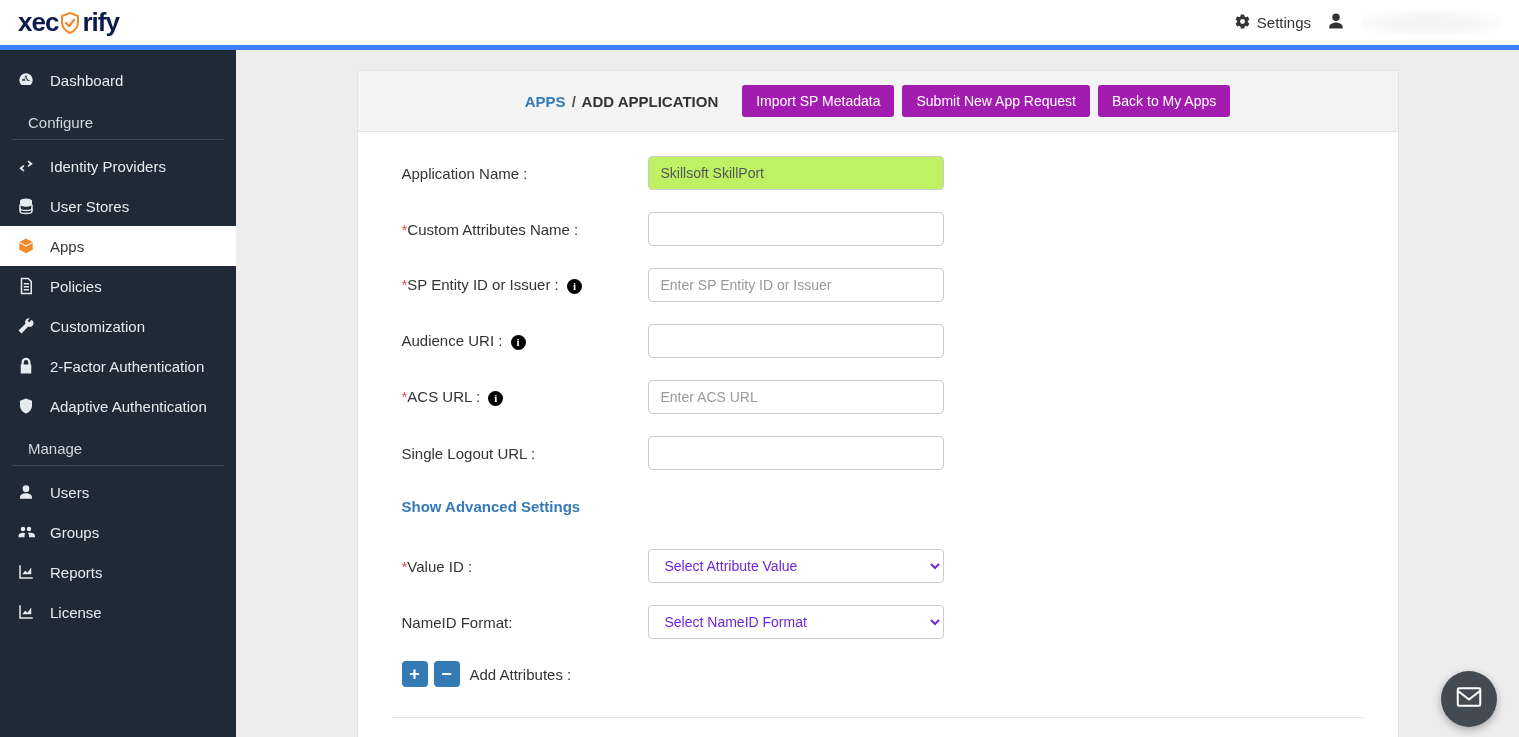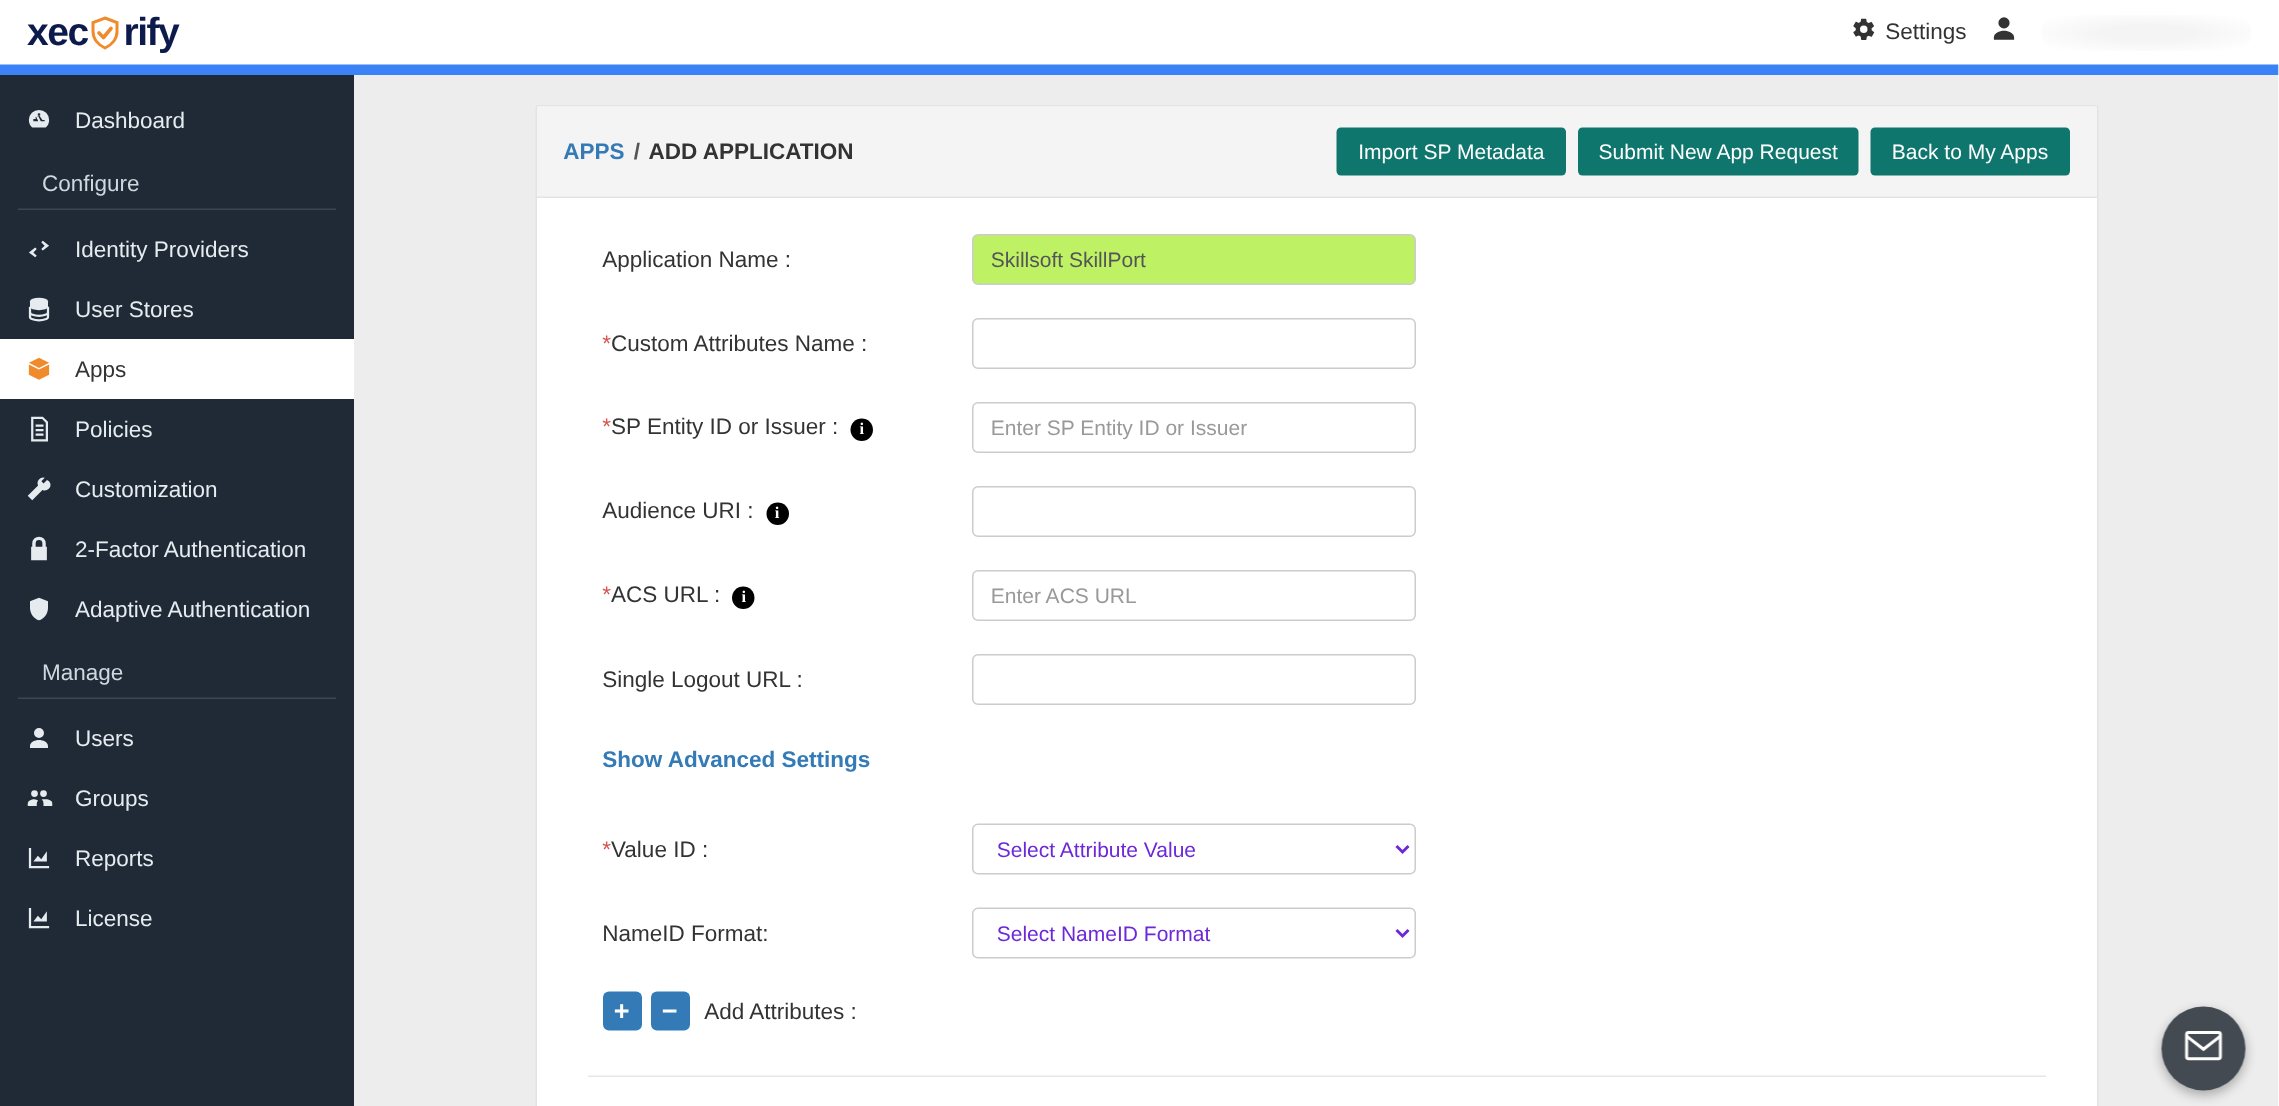--- a/index.html
+++ b/index.html
@@ -5,21 +5,21 @@
   * { box-sizing: border-box; margin: 0; padding: 0; }
   body {
     font-family: -apple-system, BlinkMacSystemFont, "Segoe UI", Arial, sans-serif;
     background: #ffffff;
     color: #333;
     overflow-x: hidden;
   }
   .topbar {
     height: 50px;
     background: #ffffff;
-    border-bottom: 7px solid #3b82f6;
+    border-bottom: 5px solid #3b82f6;
     display: flex;
     align-items: center;
     justify-content: space-between;
     padding: 0 18px;
   }
   .logo {
     font-size: 26px;
     font-weight: 700;
     color: #0d1b4c;
     display: flex;
@@ -103,33 +103,33 @@
     margin: 0 auto;
     border: 1px solid #e3e3e3;
     border-radius: 2px;
   }
   .panel-header {
     background: #f4f4f4;
     border-bottom: 1px solid #e3e3e3;
     padding: 14px 18px;
     display: flex;
     align-items: center;
-    justify-content: space-between;
+    justify-content: center;
     gap: 24px;
   }
   .breadcrumb {
     font-size: 15px;
     font-weight: 700;
     color: #333;
   }
   .breadcrumb .apps-link { color: #337ab7; cursor: pointer; }
   .breadcrumb .sep { color: #555; padding: 0 2px; }
   .hdr-buttons { display: flex; gap: 8px; }
   .btn {
-    background: #0f766e;
+    background: #a21caf;
     color: #fff;
     border: none;
     border-radius: 3px;
     padding: 8px 14px;
     font-size: 14px;
     cursor: pointer;
   }
   .panel-body {
     padding: 24px 44px 10px 44px;
   }

